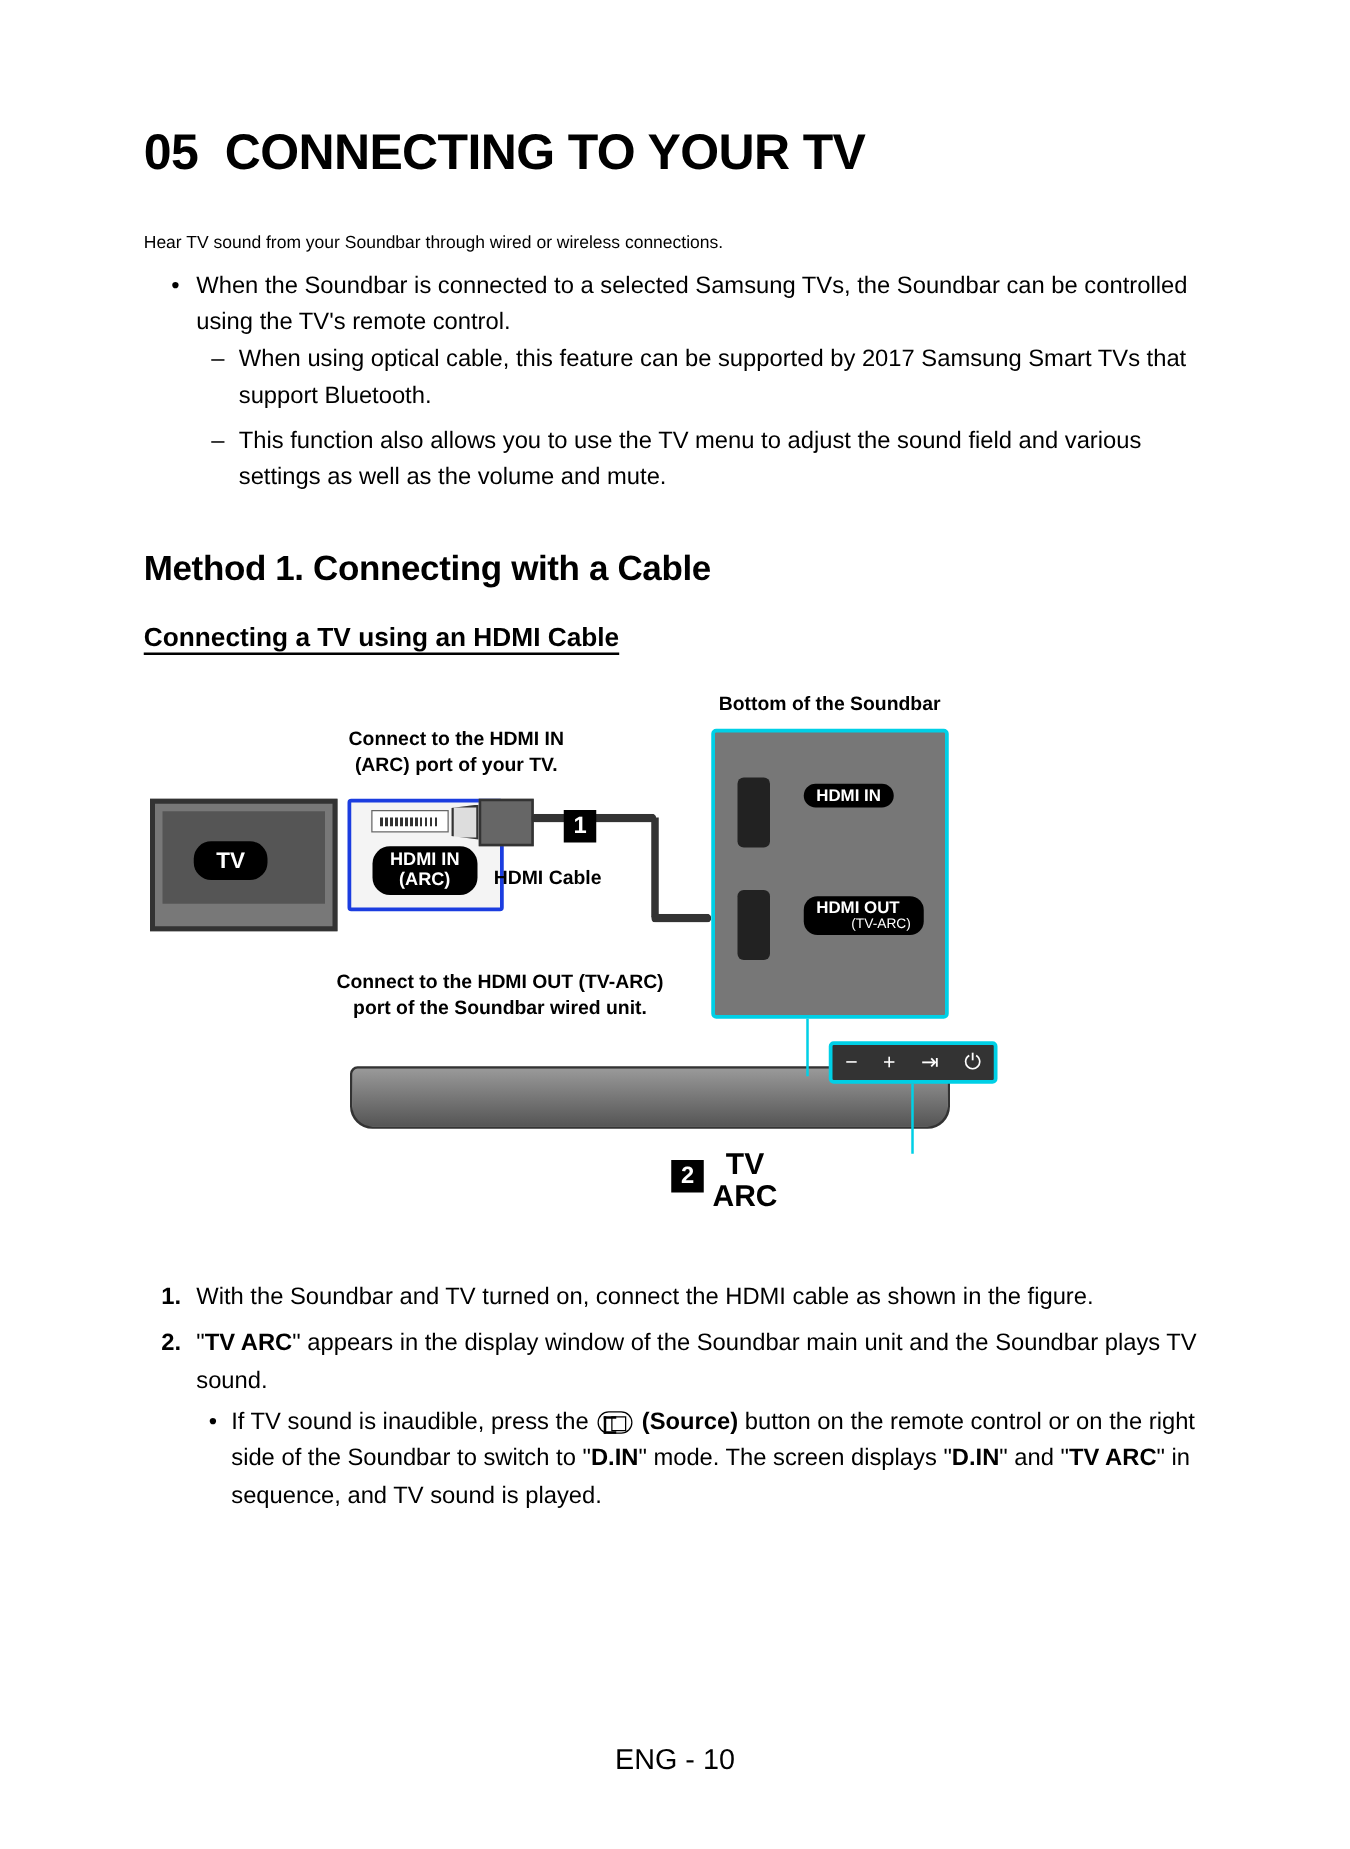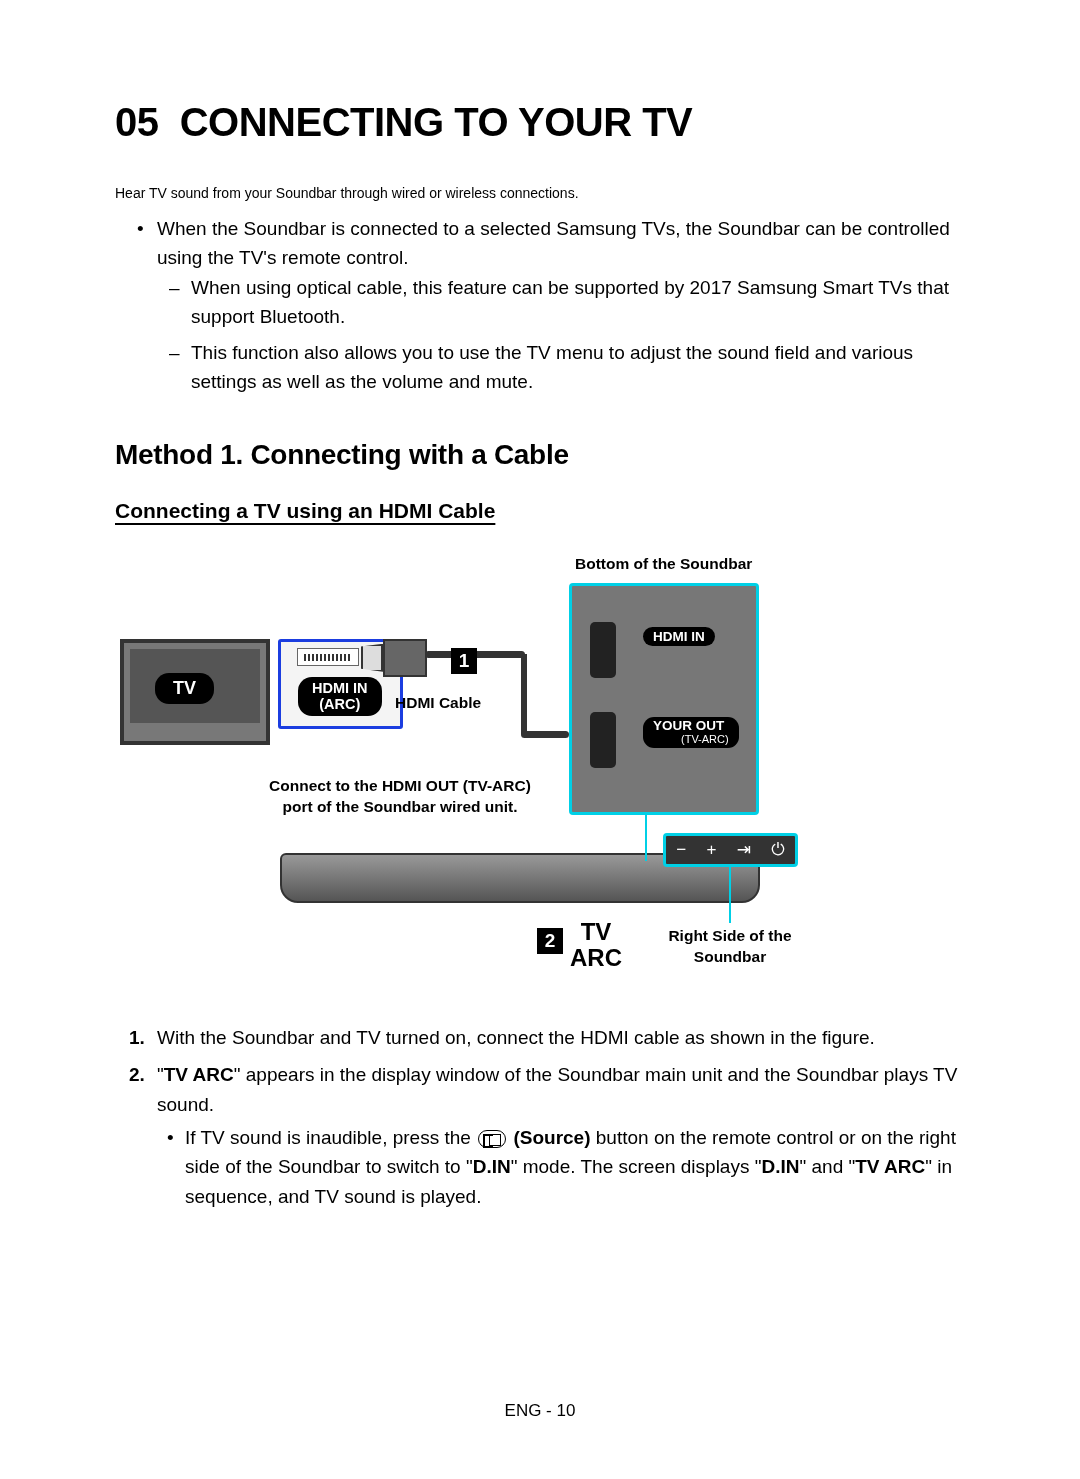--- a/index.html
+++ b/index.html
@@ -237,21 +237,21 @@
     }
     .source-icon::after {
       content:"";
       position:absolute; right:4px; top:3px; width:10px; height:10px;
       border:1.5px solid #000;
     }
     .page-footer {
       position: absolute;
       bottom: 58px; left: 0; right: 0;
       text-align: center;
-      font-size: 17px;
+      font-size: 23px;
     }
     .cable-down {
       position:absolute;
       border-left: 6px solid #333;
     }
   </style>
 </head>
 <body>
 
 <h1 class="section-heading">
@@ -271,20 +271,24 @@
 </ul>
 
 <h2 class="subheading">Method 1. Connecting with a Cable</h2>
 
 <h3 class="subsub-heading">Connecting a TV using an HDMI Cable</h3>
 
 <div class="diagram-area">
 
   <div class="caption" style="left:460px; top:0;">Bottom of the Soundbar</div>
 
+  <div class="caption" style="left:120px; top:28px; width:260px;">
+    <span>Connect to the HDMI IN</span><br>
+    <span>(ARC) port of your TV.</span>
+  </div>
 
   <div class="tv-box">
       <div class="tv-screen"></div>
     </div>
   <div class="tv-label-pill">TV</div>
 
   <div class="blue-frame"></div>
   <div class="port-slot"></div>
   <div class="plug-right"></div>
   <div class="plug-box"></div>
@@ -301,21 +305,21 @@
 
   <div class="cable-down" style="left:406px; top:101px; height:80px;"></div>
   <div class="cable1" style="left:406px; top:178px; width:48px;"></div>
 
   <div class="cyan-frame">
     <div class="soundbar-port p1"></div>
     <div class="soundbar-port p2"></div>
   </div>
   <div class="port-pill hdmi-in-label">HDMI IN</div>
   <div class="port-pill hdmi-out-label">
-    <span>YOUR OUT</span>
+    <span>HDMI OUT</span>
     <span class="hdmi-out-sub">(TV-ARC)</span>
   </div>
 
   <div class="caption" style="left:145px; top:222px; width:280px;">
     <span>Connect to the HDMI OUT (TV-ARC)</span><br>
     <span>port of the Soundbar wired unit.</span>
   </div>
 
   <div class="soundbar-unit"></div>
 
@@ -328,24 +332,20 @@
 
   <div class="callout-line" style="left:530px; top:262px; width:2px; height:46px;"></div>
   <div class="callout-line" style="left:614px; top:314px; width:2px; height:56px;"></div>
 
   <div class="step-box step2">2</div>
   <div class="tv-arc-big">
     <span>TV</span><br>
     <span>ARC</span>
   </div>
 
-  <div class="caption" style="left:540px; top:372px; width:150px;">
-    <span>Right Side of the</span><br>
-    <span>Soundbar</span>
-  </div>
 
 </div>
 
 <ol class="ol-steps">
   <li>With the Soundbar and TV turned on, connect the HDMI cable as shown in the figure.</li>
   <li>
     <span>"</span><span class="bold">TV ARC</span><span>" appears in the display window of the Soundbar main unit and the Soundbar plays TV sound.</span>
     <ul class="inner-bullet">
       <li>
         <span>If TV sound is inaudible, press the </span><span class="source-icon"></span> <span class="bold">(Source)</span><span> button on the remote control or on the right side of the Soundbar to switch to "</span><span class="bold">D.IN</span><span>" mode. The screen displays "</span><span class="bold">D.IN</span><span>" and "</span><span class="bold">TV ARC</span><span>" in sequence, and TV sound is played.</span>

